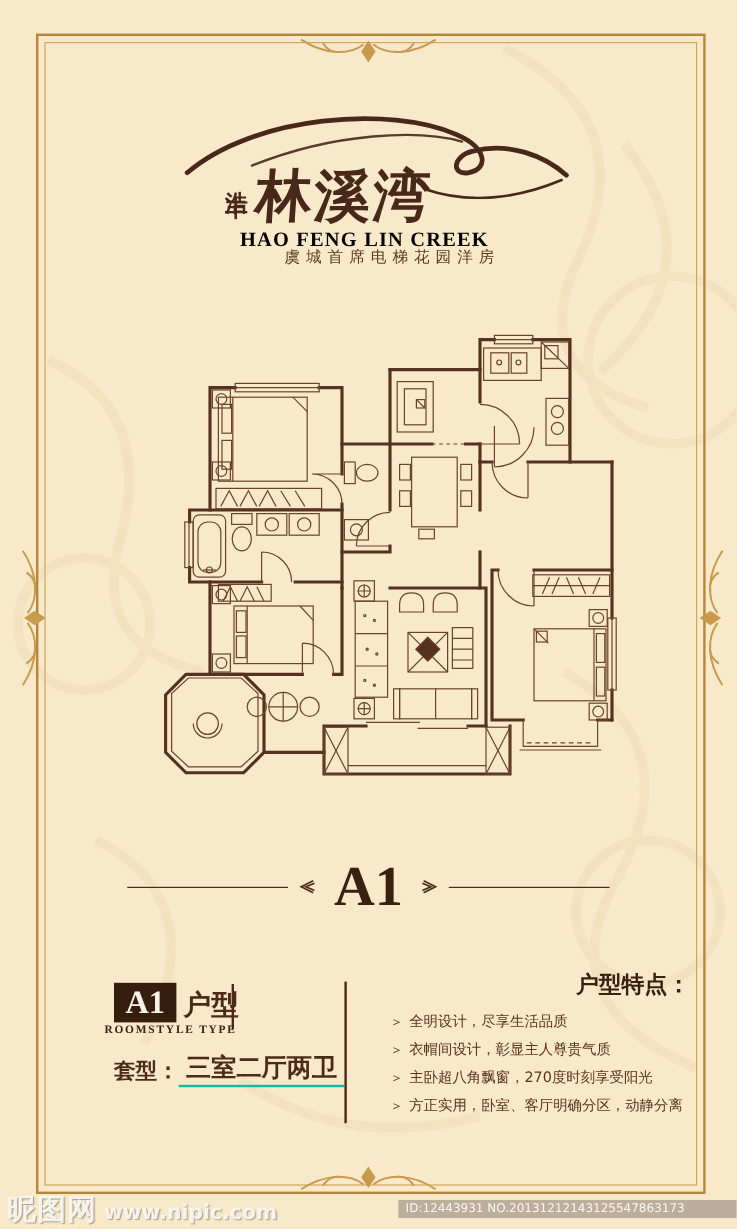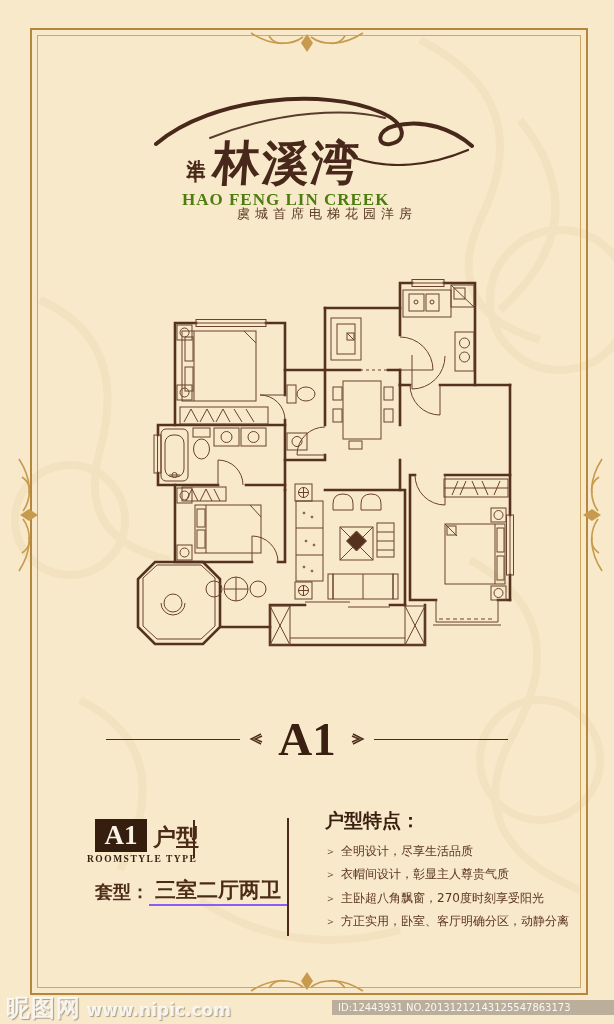--- a/index.html
+++ b/index.html
@@ -14,22 +14,22 @@
   
   #frame-outer{left:30px;top:28px;right:26px;bottom:29px;border:2px solid #b5873d;}
   #frame-inner{left:37px;top:35px;right:33px;bottom:36px;border:1px solid #cfa75f;}
   .ornament{pointer-events:none;}
   
   #logo-swirl{left:150px;top:88px;width:330px;height:78px;}
   #logo-seal{left:186px;top:143px;width:24px;font-size:19px;font-weight:bold;
     writing-mode:vertical-rl;text-orientation:upright;letter-spacing:4px;color:#48281a;}
   #brand-name{left:213px;top:132px;font-size:47px;font-weight:bold;color:#48281a;
     letter-spacing:2px;transform:skewX(-4deg);}
-  #brand-english{left:182px;top:190px;font-family:"Liberation Serif",serif;font-weight:bold;
-    font-size:17px;letter-spacing:1px;color:#4d7c0f;white-space:nowrap;text-align:center;}
+  #brand-english{left:200px;top:190px;font-family:"Liberation Serif",serif;font-weight:bold;
+    font-size:17px;letter-spacing:1px;color:#000000;white-space:nowrap;text-align:center;}
   #brand-tagline{left:237px;top:205px;font-size:13px;letter-spacing:5px;color:#5a3a22;white-space:nowrap;}
   
   #floor-plan{left:100px;top:275px;width:418px;height:412px;}
   
   #plan-heading{left:106px;top:710px;width:402px;height:58px;display:flex;align-items:center;justify-content:center;}
   #plan-heading .rule{flex:1;height:1px;background:#4b2b17;}
   #plan-heading .arrow{margin:0 7px;}
   #plan-title{font-family:"Liberation Serif",serif;font-weight:bold;font-size:47px;
     color:#3a2011;margin:0 8px;line-height:1;}
   
@@ -37,27 +37,27 @@
     font-family:"Liberation Serif",serif;font-weight:bold;font-size:27px;
     display:flex;align-items:center;justify-content:center;}
   #badge-label{left:153px;top:822px;font-size:23px;font-weight:bold;}
   #badge-tick{left:193px;top:820px;width:2px;height:38px;background:#4b2b17;}
   #badge-sub{left:87px;top:854px;font-family:"Liberation Serif",serif;font-weight:bold;
     font-size:9.5px;letter-spacing:1.5px;color:#3a2011;}
   .info-row{left:95px;white-space:nowrap;}
   #type-row{top:876px;}
   #area-row{top:913px;}
   .info-label{font-size:18px;font-weight:bold;vertical-align:bottom;}
-  .info-value{font-size:21px;font-weight:bold;border-bottom:2px solid #8b5cf6;
+  .info-value{font-size:21px;font-weight:bold;border-bottom:2px solid #14b8a6;
     padding:0 6px 2px 6px;vertical-align:bottom;}
   .info-approx{font-size:13px;font-weight:bold;}
   #col-divider{left:287px;top:818px;width:2px;height:118px;background:#4b2b17;}
   
   #features{left:325px;top:808px;width:250px;}
-  #features-title{font-size:19px;font-weight:bold;color:#3a2011;margin:0 0 10px 0;}
+  #features-title{font-size:19px;font-weight:bold;color:#3a2011;margin:0 0 10px 0;text-align:right;}
   .feature-item{font-size:12px;color:#5a331e;margin:0 0 9px 0;white-space:nowrap;line-height:1.2;}
   .feature-item .marker{margin-right:5px;font-size:11px;}
   
   #wm-left{left:6px;top:992px;font-weight:bold;color:rgba(255,255,255,0.85);
     text-shadow:1px 1px 1px rgba(140,125,100,0.7);white-space:nowrap;}
   #wm-site{font-size:24px;letter-spacing:1px;}
   #wm-url{font-size:17px;}
   #wm-bar{left:332px;top:1000px;width:282px;height:15px;background:rgba(125,118,108,0.5);}
   #wm-id{left:338px;top:1002px;font-size:10px;color:rgba(255,255,255,0.9);white-space:nowrap;text-align:center;}
   #wm-author{left:302px;top:994px;font-size:19px;font-weight:bold;color:rgba(255,255,255,0.8);

